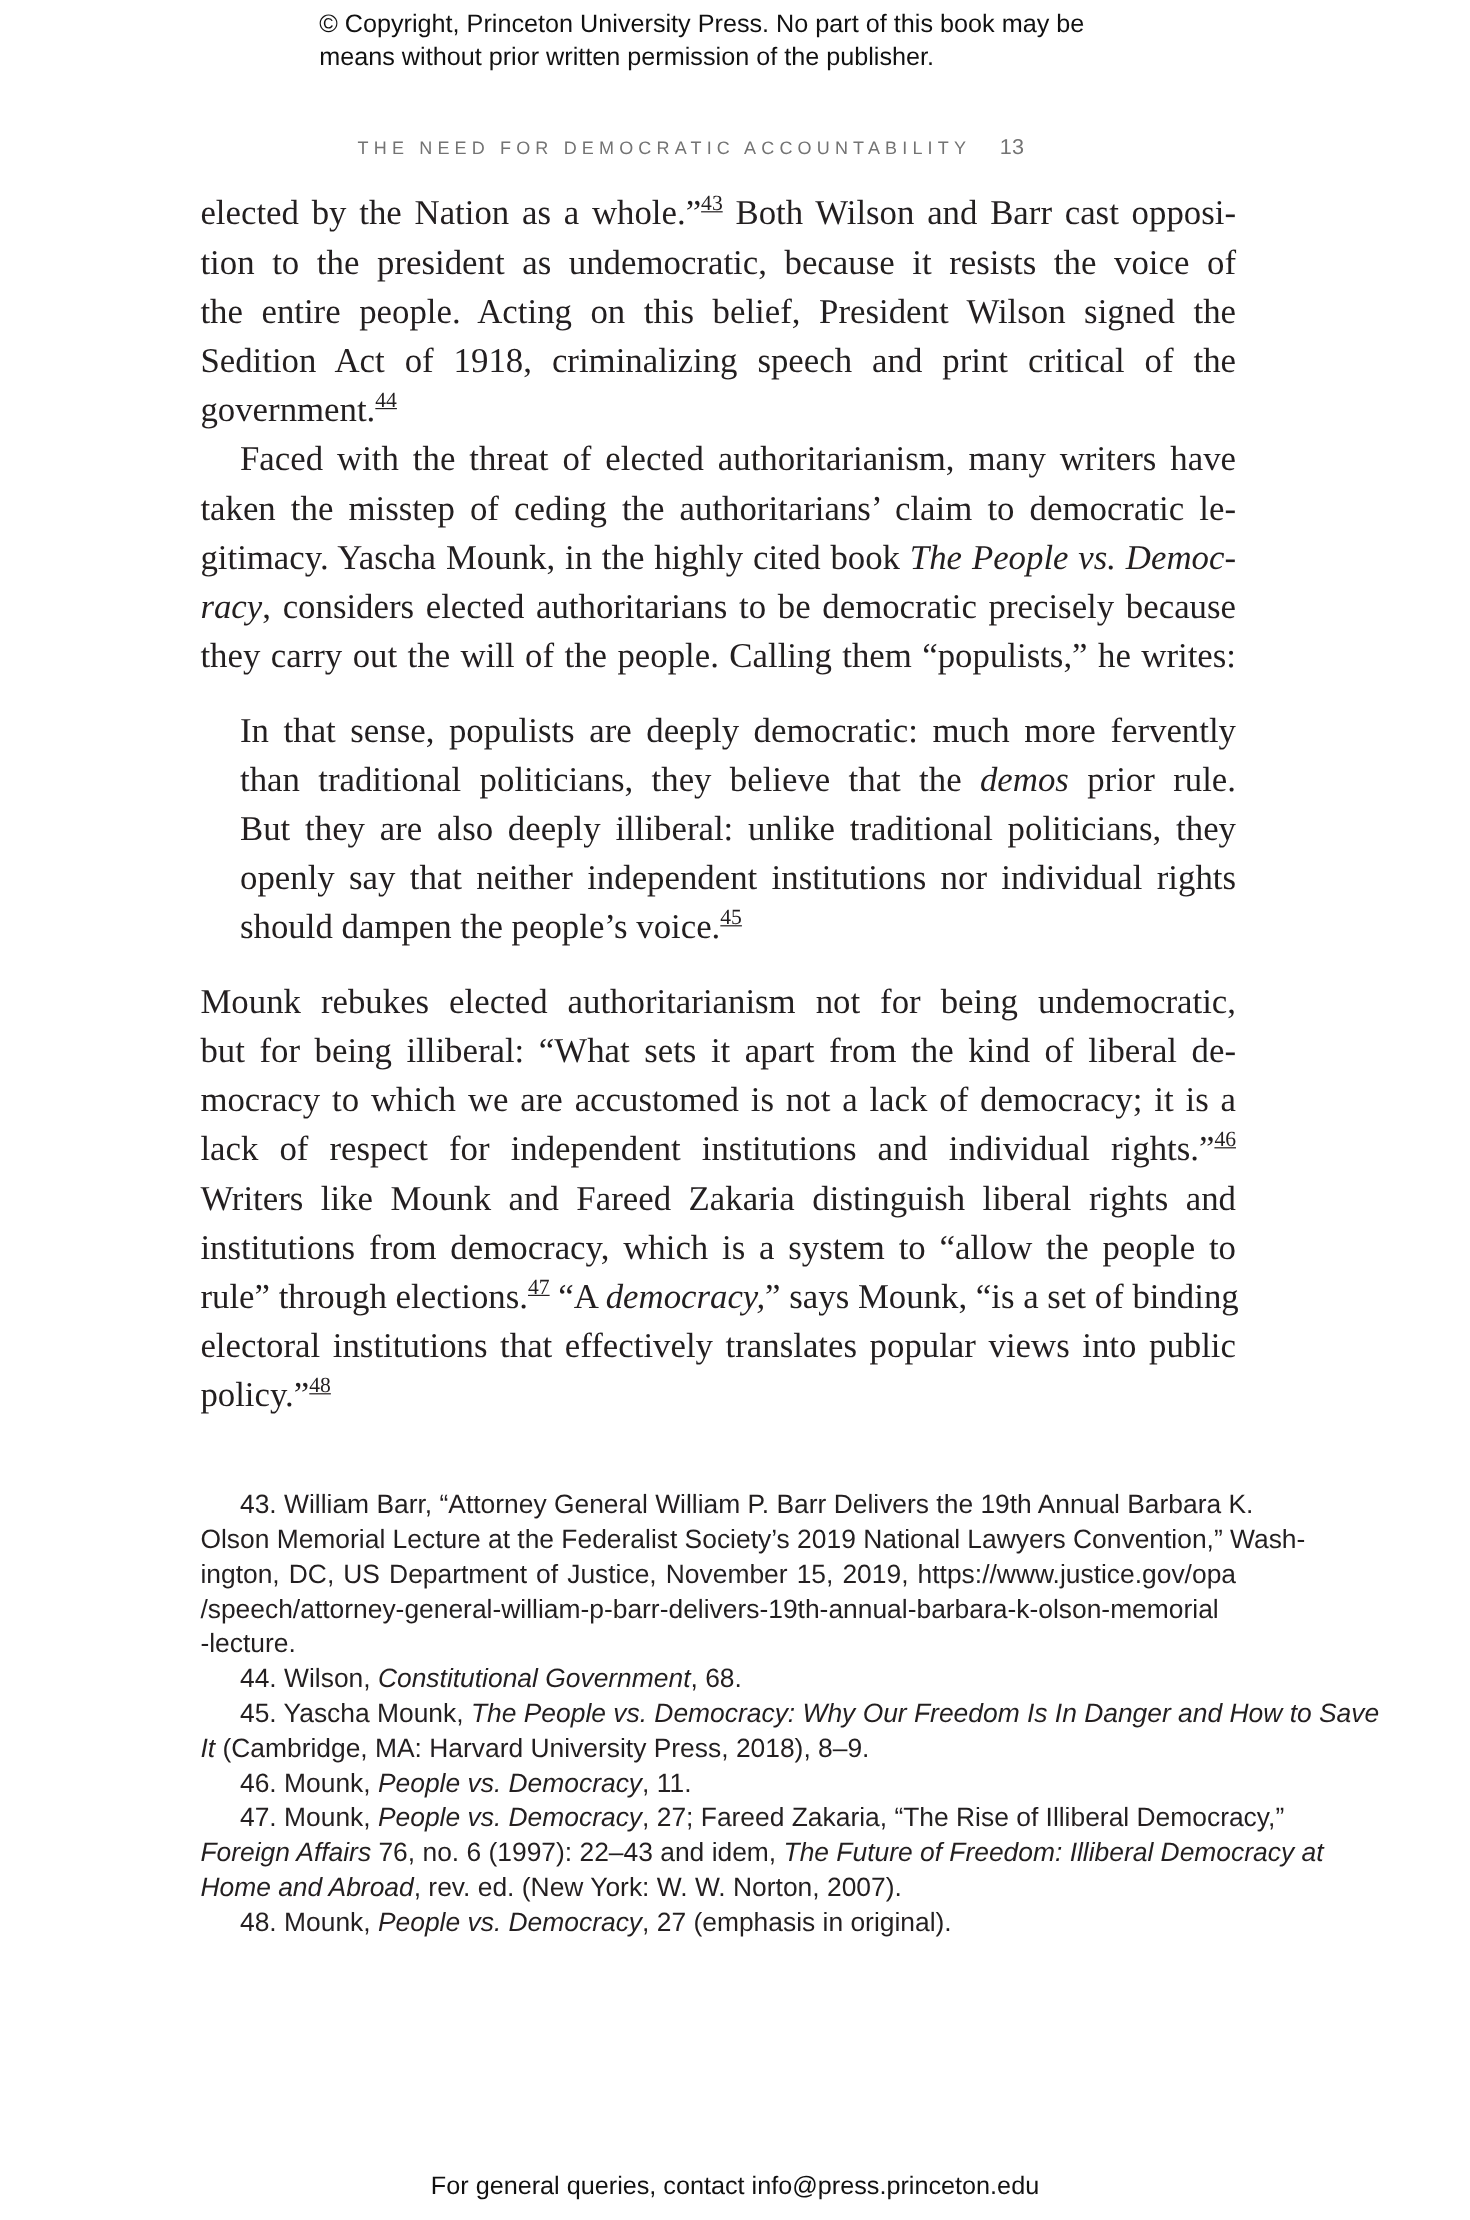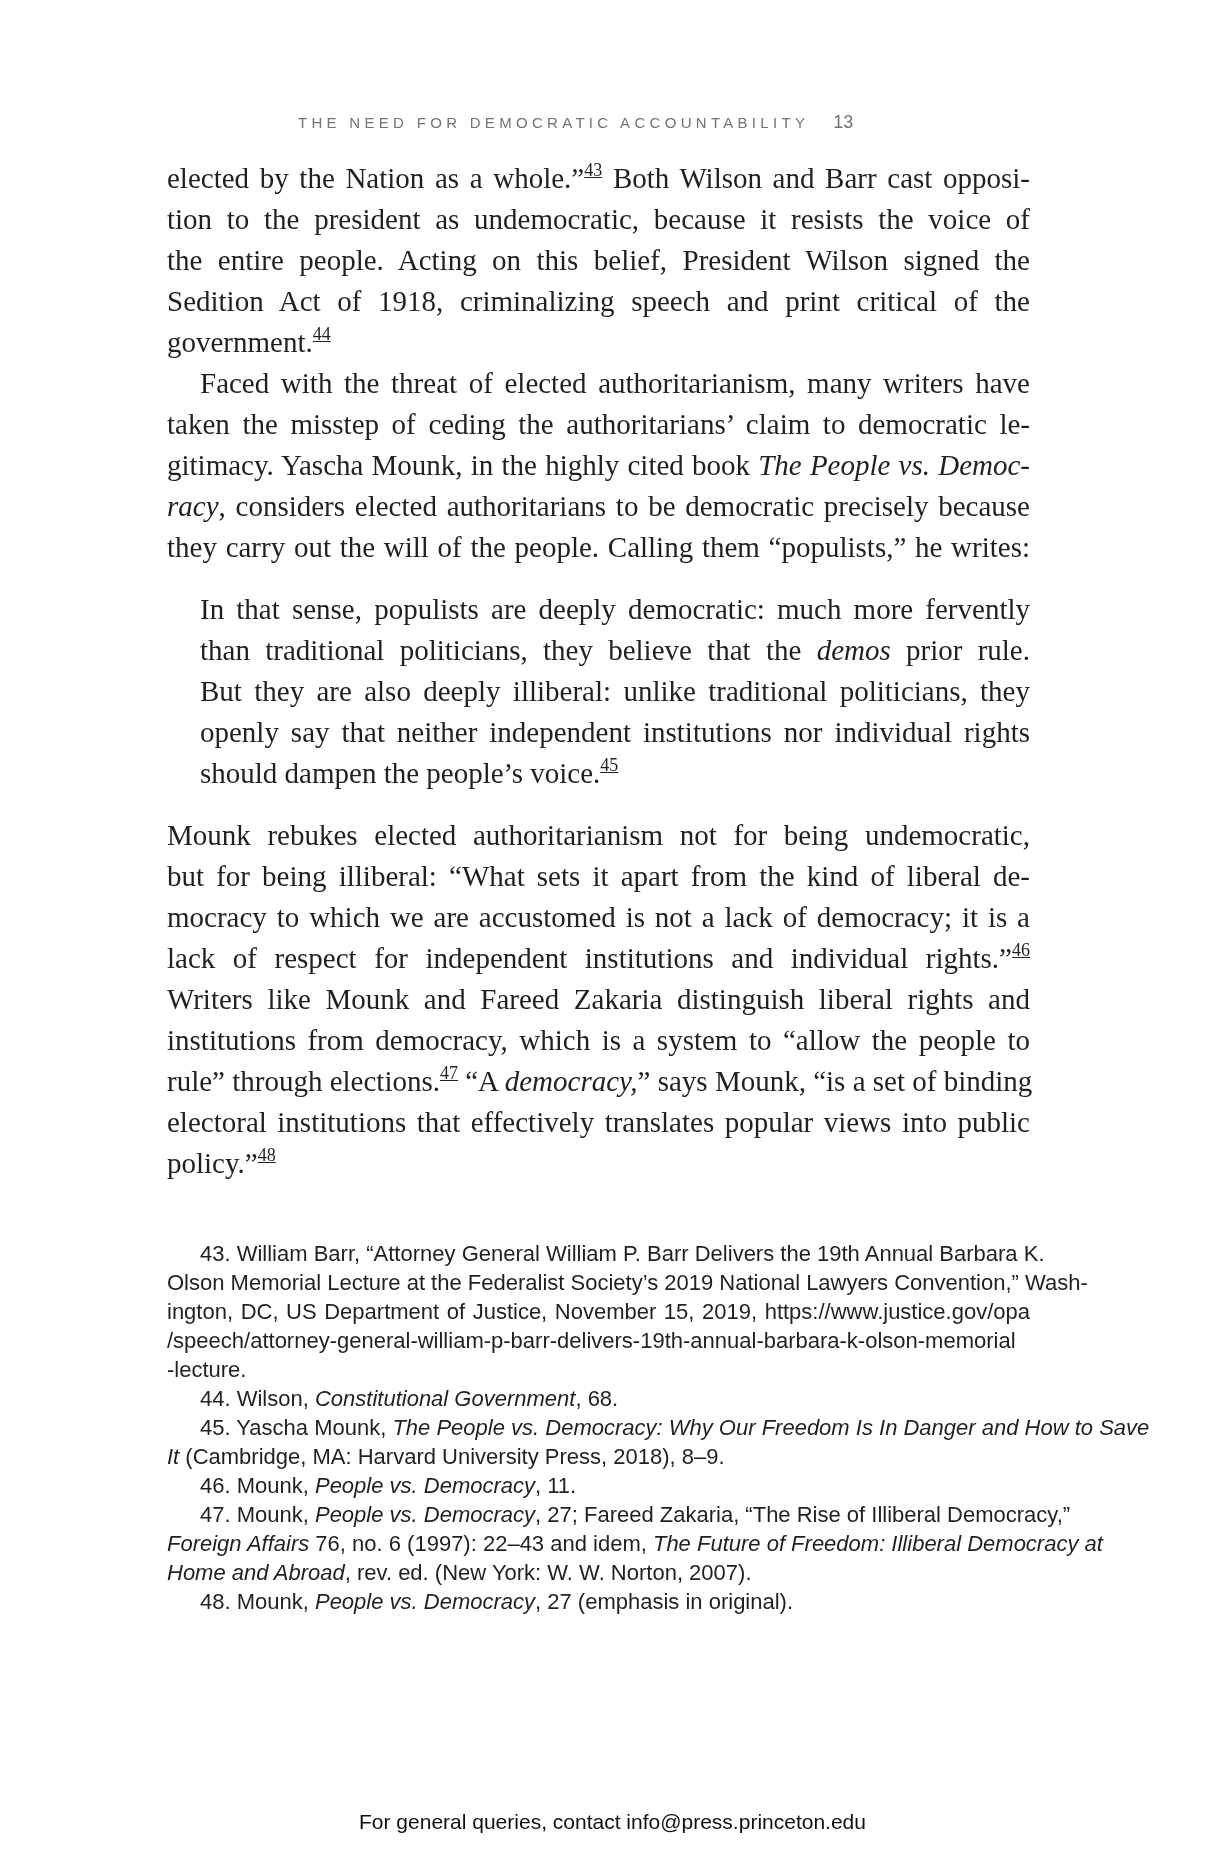--- a/index.html
+++ b/index.html
@@ -34,20 +34,22 @@
   i, em { font-style: italic; }
   .footer {
     position: absolute; top: 1810px; left: 0; width: 1225px; text-align: center;
     font-family: "Liberation Sans", sans-serif; font-size: 21px; color: #111;
   }
 </style>
 </head>
 <body>
 
 <div class="copyright">
+  <div>© Copyright, Princeton University Press. No part of this book may be</div>
+  <div>means without prior written permission of the publisher.</div>
 </div>
 
 <div class="running-head">
   <span>THE NEED FOR DEMOCRATIC ACCOUNTABILITY</span><span class="page-num">13</span>
 </div>
 
 <div>
   <div class="line" style="top:160px"><span>elected by the Nation as a whole.”</span><sup>43</sup><span> Both Wilson and Barr cast opposi-</span></div>
   <div class="line" style="top:201px">tion to the president as undemocratic, because it resists the voice of</div>
   <div class="line" style="top:242px">the entire people. Acting on this belief, President Wilson signed the</div>

